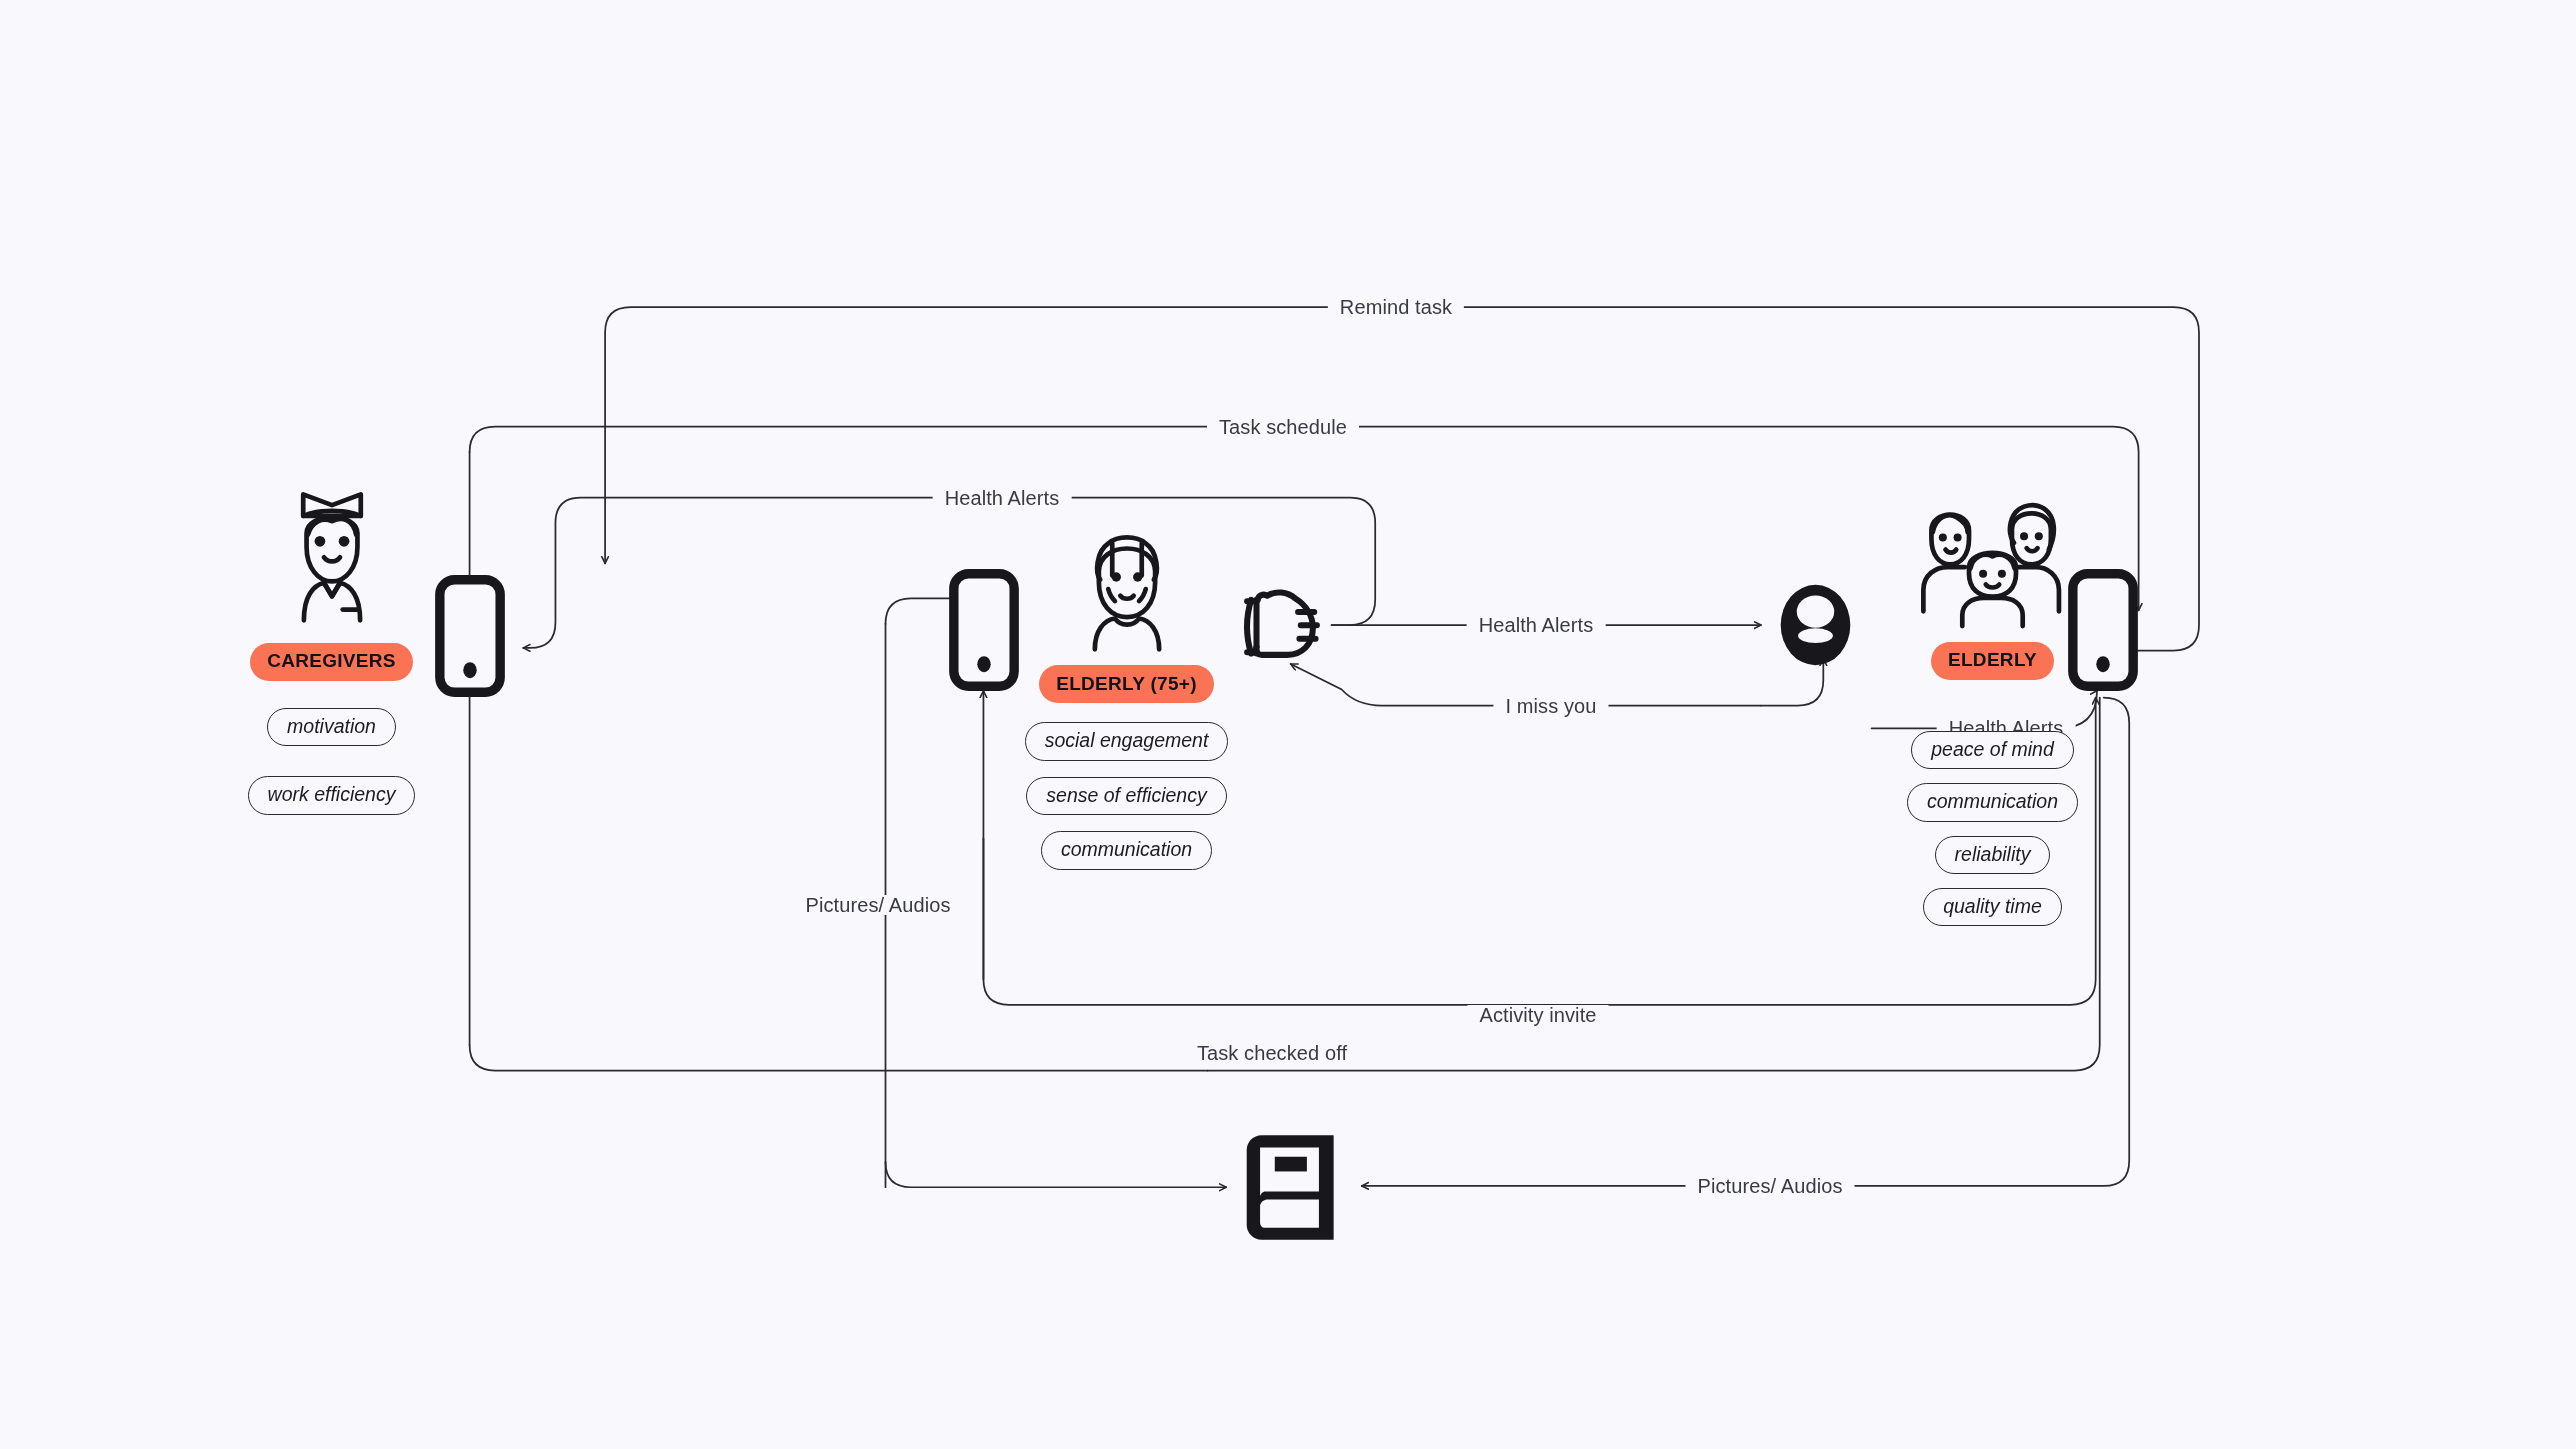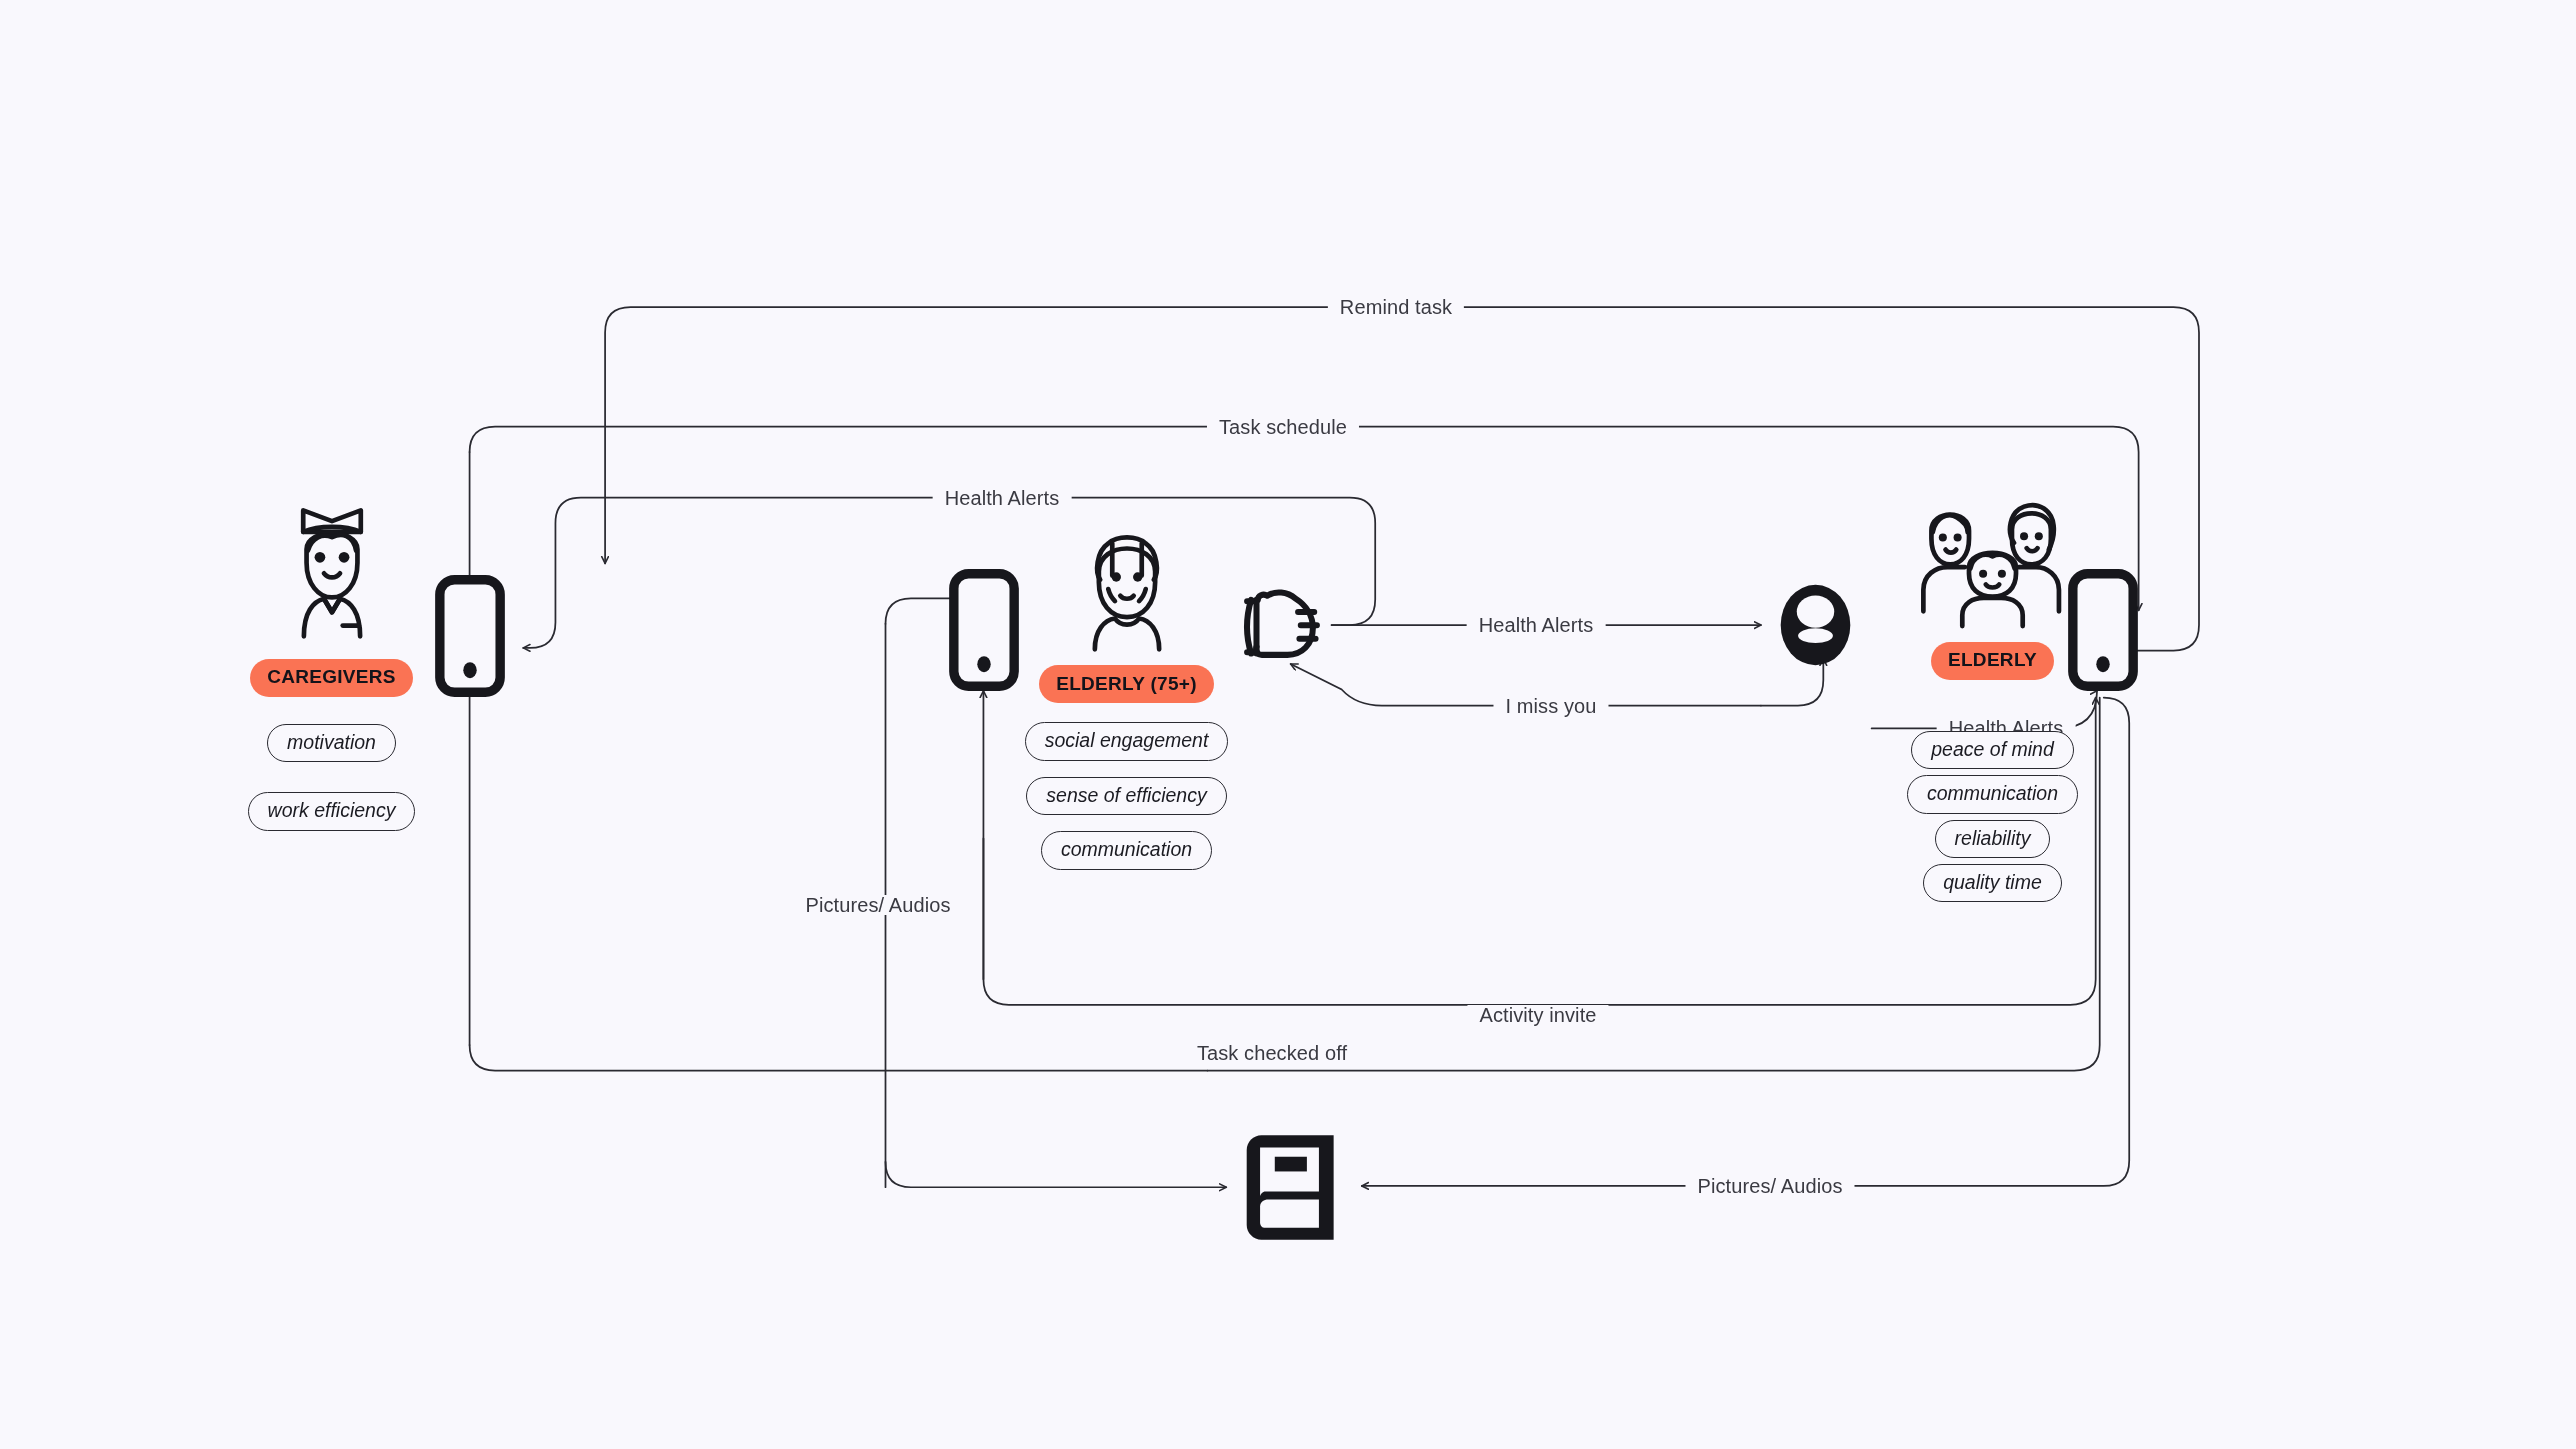--- a/index.html
+++ b/index.html
@@ -116,21 +116,21 @@
   <div class="edge-label" style="left:1283px;top:407px">Task schedule</div>
   <div class="edge-label" style="left:1002px;top:478px">Health Alerts</div>
   <div class="edge-label" style="left:1536px;top:605px">Health Alerts</div>
   <div class="edge-label" style="left:1551px;top:686px">I miss you</div>
   <div class="edge-label" style="left:2006px;top:708px">Health Alerts</div>
   <div class="edge-label" style="left:878px;top:885px">Pictures/ Audios</div>
   <div class="edge-label" style="left:1538px;top:995px">Activity invite</div>
   <div class="edge-label" style="left:1272px;top:1033px">Task checked off</div>
   <div class="edge-label" style="left:1770px;top:1166px">Pictures/ Audios</div>
 
-  <div class="persona" style="left:231px;top:473px;width:201px">
+  <div class="persona" style="left:231px;top:457px;width:201px">
     <svg class="persona-art" width="134" height="154" viewBox="0 0 200 230" fill="none" stroke="#17171C" stroke-width="7" stroke-linecap="round" stroke-linejoin="round">
       <path d="M57 58 L57 26 L100 42 L143 26 L143 58 Z"></path>
       <path d="M57 58 C80 48,120 48,143 58"></path>
       <path d="M62 84 C62 52, 138 52, 138 84 L138 104 C138 136, 120 156, 100 156
                C80 156, 62 136, 62 104 Z"></path>
       <path d="M64 86 C70 66, 86 60, 100 66 C116 58, 132 64, 136 86"></path>
       <circle cx="82" cy="96" r="8" fill="#17171C" stroke="none"></circle>
       <circle cx="118" cy="96" r="8" fill="#17171C" stroke="none"></circle>
       <path d="M88 120 C94 128, 106 128, 112 120"></path>
       <path d="M58 214 C58 178, 72 162, 88 158 L100 178 L112 158 C128 162, 142 178, 142 214"></path>
@@ -187,21 +187,21 @@
 
       <path d="M76 110 C76 82, 146 82, 146 110 L146 120 C146 142, 132 154, 111 154
                C90 154, 76 142, 76 120 Z"></path>
       <path d="M78 112 C82 94, 98 88, 111 94 C124 88, 140 94, 144 112"></path>
       <circle cx="97" cy="120" r="6" fill="#17171C" stroke="none"></circle>
       <circle cx="125" cy="120" r="6" fill="#17171C" stroke="none"></circle>
       <path d="M101 136 C105 142, 117 142, 121 136"></path>
       <path d="M66 198 L66 182 C66 164, 82 156, 98 156 L124 156 C140 156, 156 164, 156 182 L156 198"></path>
     </svg>
     <div class="role-pill" style="margin-top:10.7px">ELDERLY</div>
-    <div class="tag-stack" style="margin-top:51px;gap:6px">
+    <div class="tag-stack" style="margin-top:51px;gap:14px">
       <div class="tag">peace of mind</div>
       <div class="tag">communication</div>
       <div class="tag">reliability</div>
       <div class="tag">quality time</div>
     </div>
   </div>
 
   <div class="device" style="left:435px;top:555px">
     <svg width="70" height="122" viewBox="0 0 104 182">
       <rect x="7" y="7" width="90" height="168" rx="22" ry="22" fill="#F9F8FD" stroke="#17171C" stroke-width="14"></rect>

